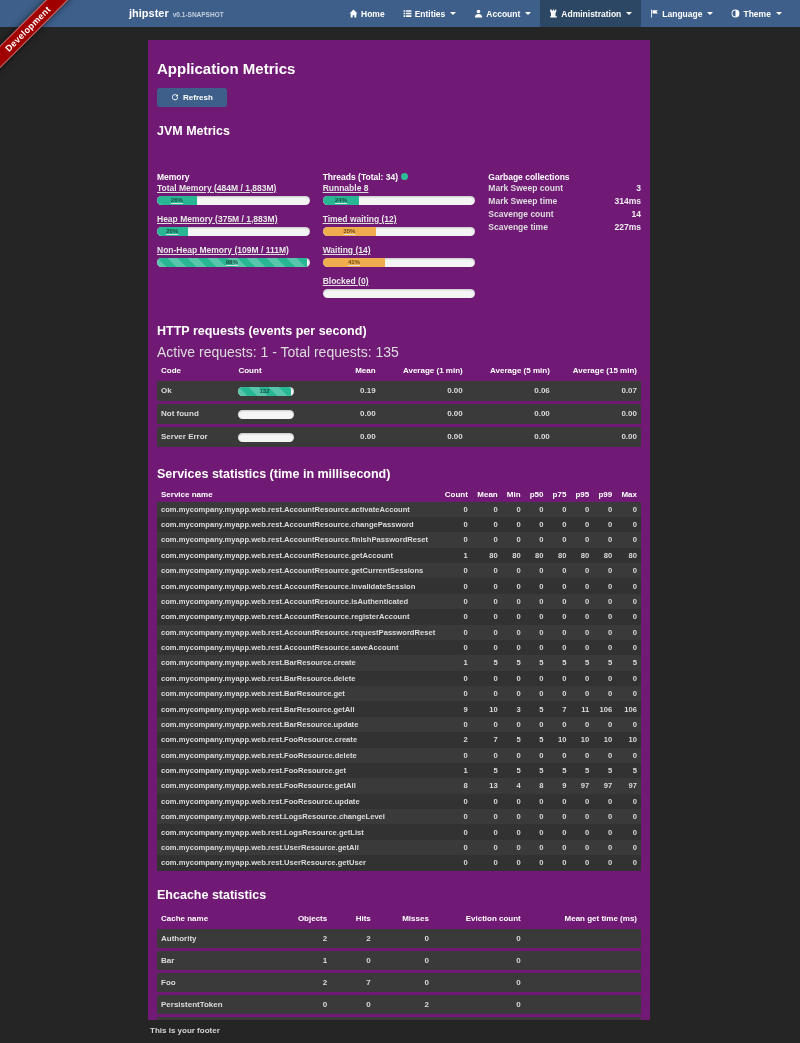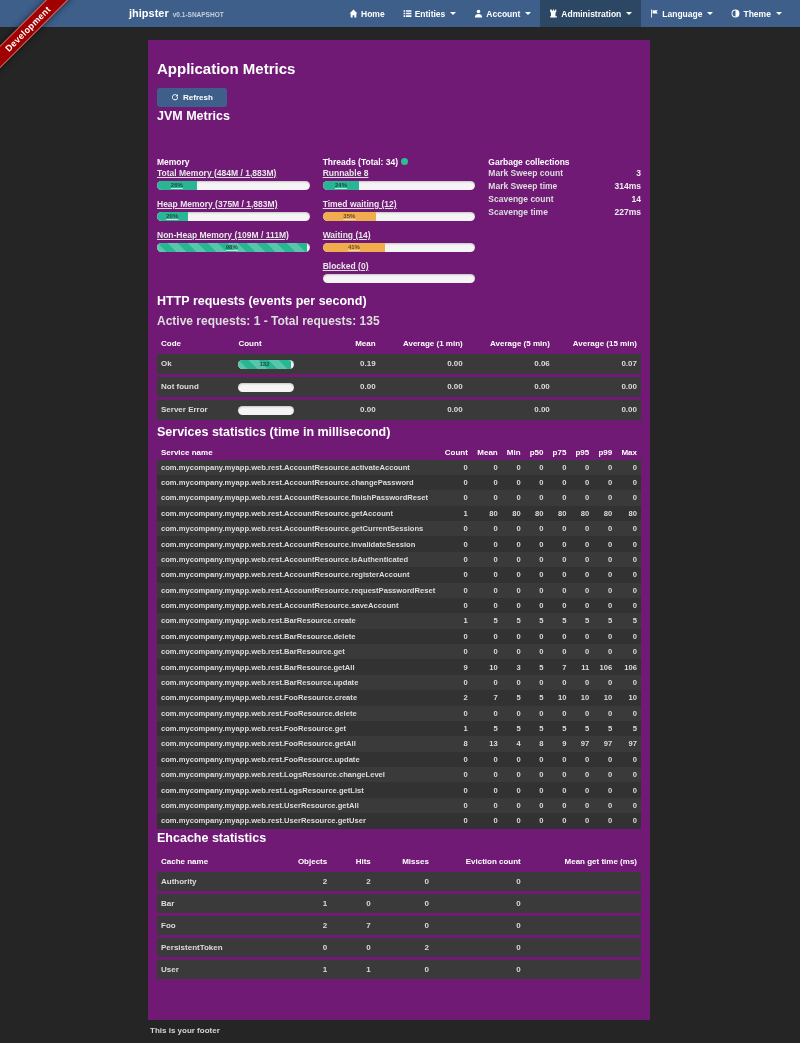--- a/index.html
+++ b/index.html
@@ -48,21 +48,21 @@
     color: #fff; font-size: 9px; font-weight: bold; text-align: center;
     padding: 2px 0; z-index: 5; letter-spacing: 0.3px;
   }
 
   
   .panel {
     position: absolute; left: 148px; top: 40px; width: 502px; height: 980px;
     background: #701a75; padding: 8px 9px; overflow: hidden;
   }
   h2.page-title { color: #fff; font-size: 15px; font-weight: bold; margin: 12px 0 10px; }
-  h3.section-title { color: #fff; font-size: 12.5px; font-weight: bold; margin: 2px 0 6px; }
+  h3.section-title { color: #fff; font-size: 12.5px; font-weight: bold; margin: 17px 0 6px; }
 
   .btn-refresh {
     background: #3e5f8a; color: #fff; border: none; border-radius: 3px;
     font-family: "Liberation Sans", sans-serif;
     font-size: 8px; font-weight: bold; padding: 5px 14px;
     display: inline-flex; align-items: center; gap: 4px; cursor: pointer;
   }
   .btn-refresh svg { width: 8px; height: 8px; fill: #fff; }
 
   
@@ -92,21 +92,21 @@
 
   
   table { width: 100%; border-collapse: separate; border-spacing: 0; font-size: 8px; }
   th { color: #fff; font-weight: bold; text-align: left; padding: 3px 4px; font-size: 8px; white-space: nowrap; }
   td { padding: 3px 4px; font-weight: bold; color: #dcdcdc; white-space: nowrap; }
 
   
   table.spaced { border-spacing: 0 3px; }
   table.spaced tbody tr { background: #3a3a3a; }
   table.spaced tbody td { padding: 5px 4px; }
-  .http-summary { font-size: 12px; font-weight: bold; color: #ddd; margin-bottom: 5px; }
+  .http-summary { font-size: 14px; font-weight: normal; color: #ddd; }
 
   .num { text-align: right; }
   th.num { text-align: right; }
 
   
   table.striped tbody tr:nth-child(odd) { background: #3a3a3a; }
   table.striped tbody tr:nth-child(even) { background: #323232; }
   table.striped td { padding: 3.2px 4px; font-size: 7.6px; }
 
   .cell-bar .progress { width: 56px; margin-top: 1px; }

